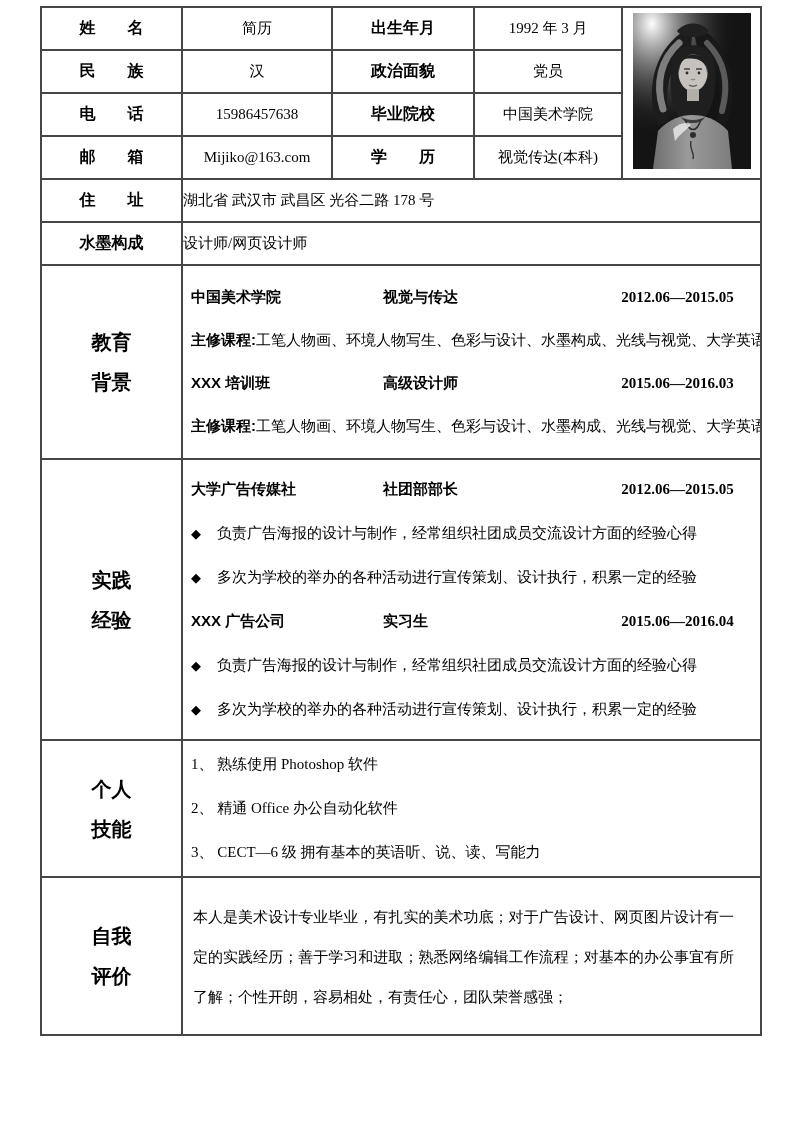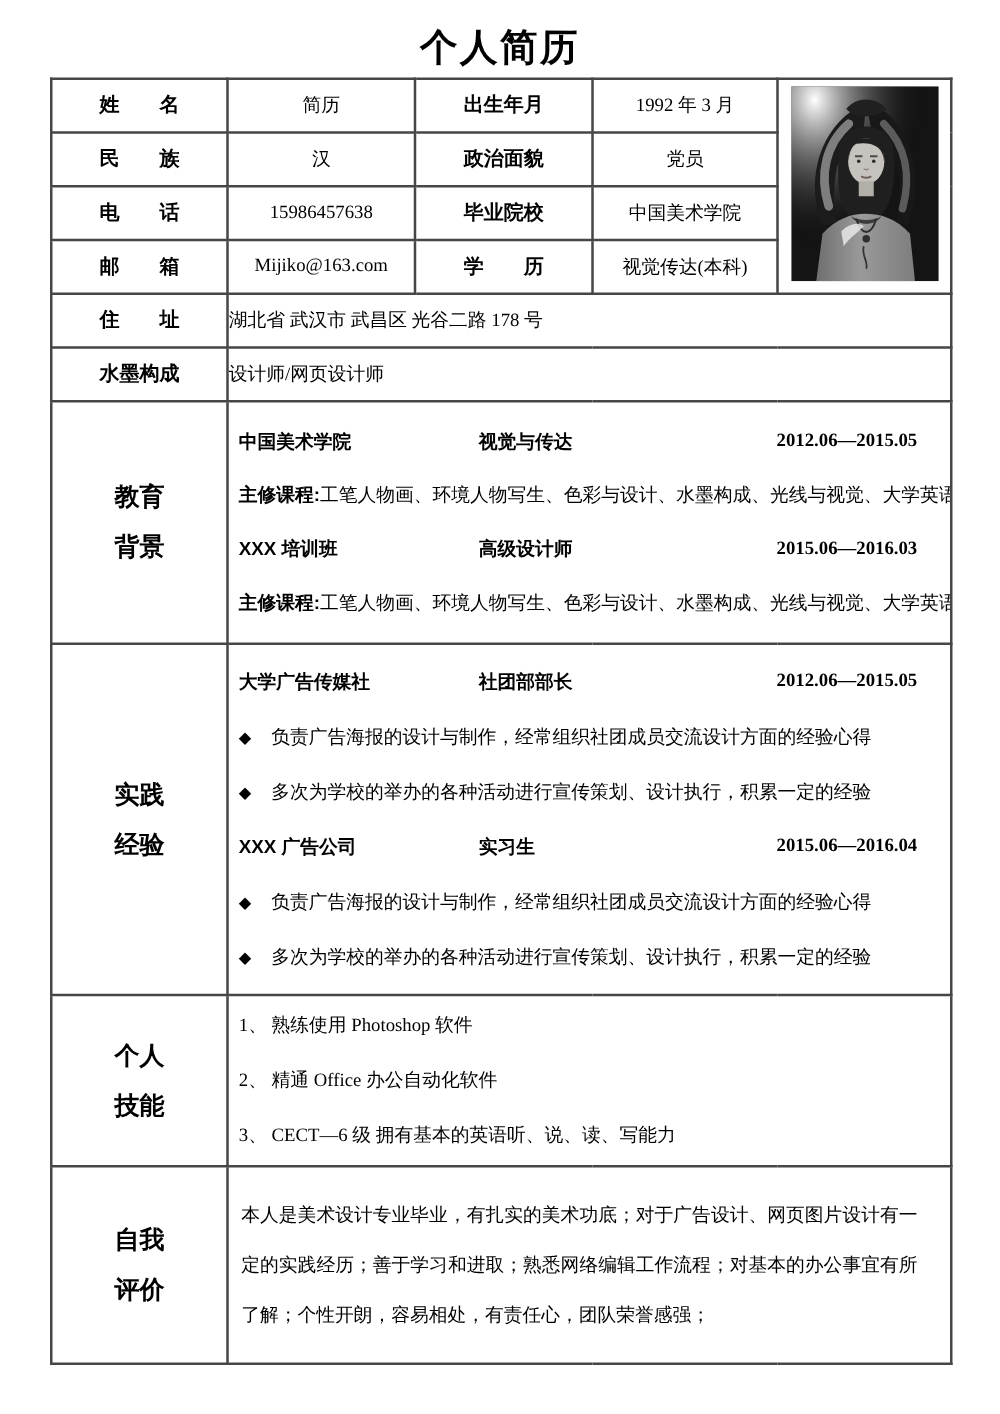--- a/index.html
+++ b/index.html
@@ -143,21 +143,20 @@
     line-height: 40px;
     text-align: justify;
     padding: 6px 0 4px 2px;
   }
 </style>
 </head>
 <body>
 
 <div class="page">
 
-  <div class="title">个人简历</div>
 
   <table class="resume">
     <colgroup>
       <col class="c1">
         <col class="c2">
         <col class="c3">
         <col class="c4">
         <col class="c5">
     </colgroup>
 

